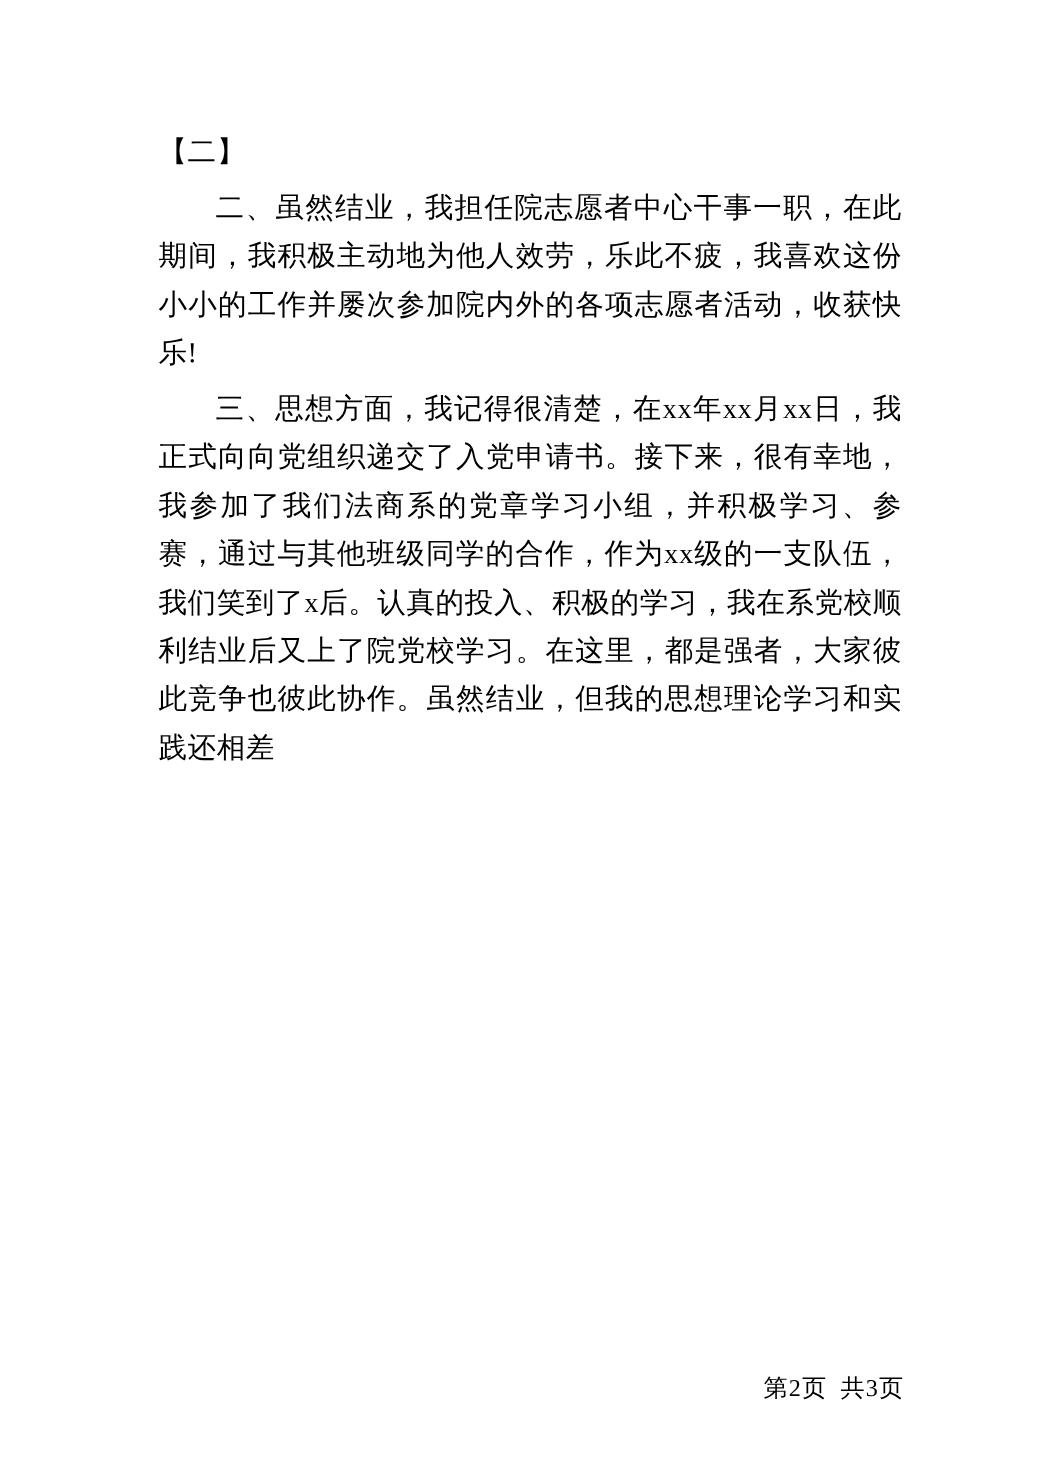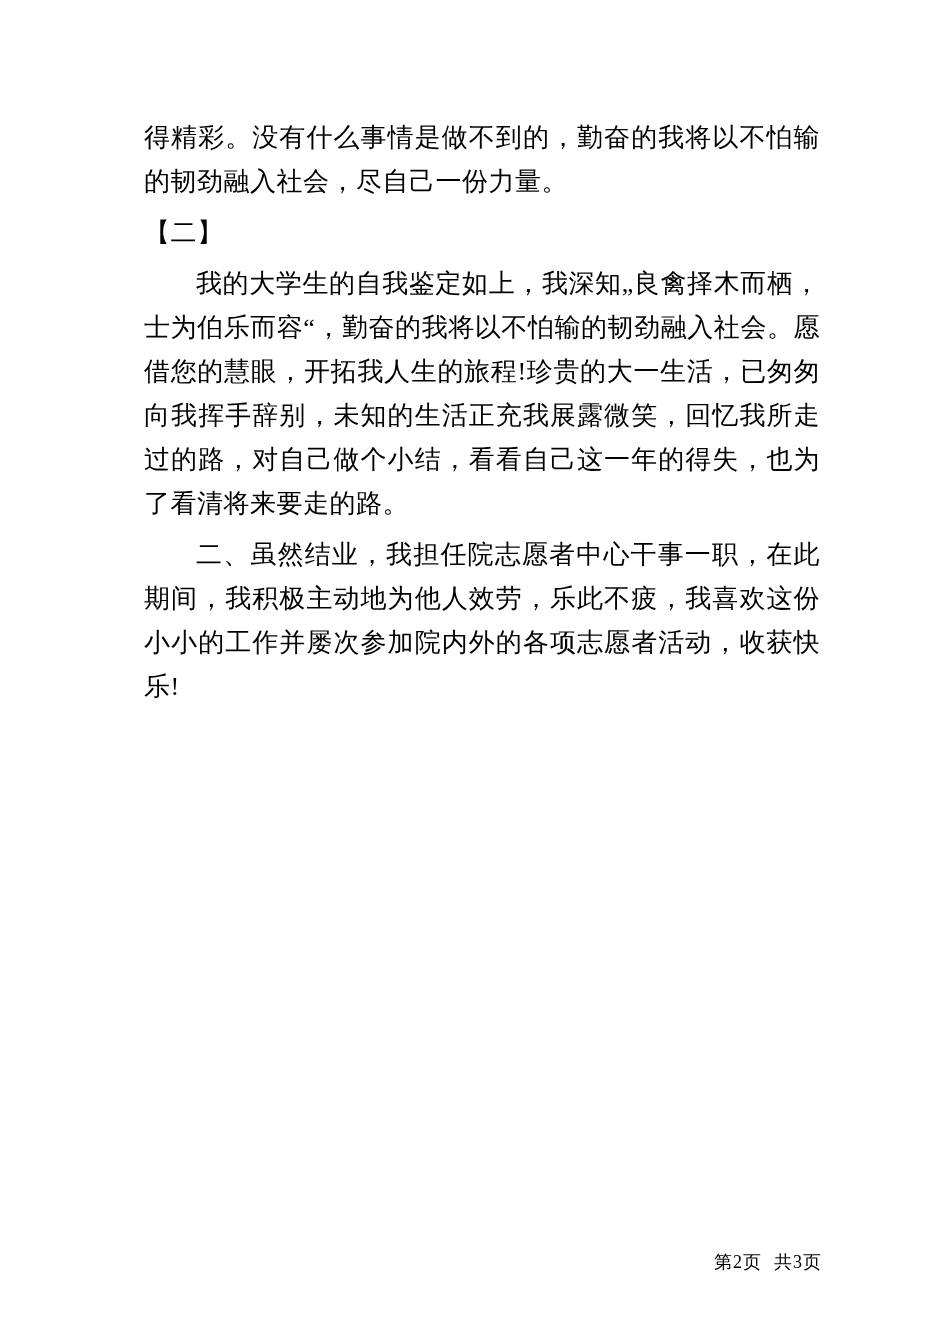--- a/index.html
+++ b/index.html
@@ -33,40 +33,39 @@
   .doc-body p {
     margin: 0 0 7px 0;
   }
   .doc-body p.indent {
     text-indent: 2em;
   }
   .doc-footer {
     position: absolute;
     top: 1251px;
     right: 128px;
-    font-size: 18px;
+    font-size: 22px;
     line-height: 22px;
     letter-spacing: 1px;
     color: #000000;
     white-space: nowrap;
   }
   .doc-footer .sep {
     display: inline-block;
     width: 12px;
   }
 </style>
 </head>
 <body>
 
 <div class="doc-page">
 
   <div class="doc-body">
-    <p>得精彩。没有什么事情是做不到的，勤奋的我将以不怕输的韧劲融入社会，尽自己一份力量。</p>
     <p>【二】</p>
-    <p class="indent">我的大学生的自我鉴定如上，我深知„良禽择木而栖，士为伯乐而容“，勤奋的我将以不怕输的韧劲融入社会。愿借您的慧眼，开拓我人生的旅程!珍贵的大一生活，已匆匆向我挥手辞别，未知的生活正充我展露微笑，回忆我所走过的路，对自己做个小结，看看自己这一年的得失，也为了看清将来要走的路。</p>
     <p class="indent">二、虽然结业，我担任院志愿者中心干事一职，在此期间，我积极主动地为他人效劳，乐此不疲，我喜欢这份小小的工作并屡次参加院内外的各项志愿者活动，收获快乐!</p>
+    <p class="indent">三、思想方面，我记得很清楚，在xx年xx月xx日，我正式向向党组织递交了入党申请书。接下来，很有幸地，我参加了我们法商系的党章学习小组，并积极学习、参赛，通过与其他班级同学的合作，作为xx级的一支队伍，我们笑到了x后。认真的投入、积极的学习，我在系党校顺利结业后又上了院党校学习。在这里，都是强者，大家彼此竞争也彼此协作。虽然结业，但我的思想理论学习和实践还相差</p>
   </div>
 
   <div class="doc-footer">
     <span>第2页</span><span class="sep"></span><span>共3页</span>
   </div>
 
 </div>
 
 </body></html>

